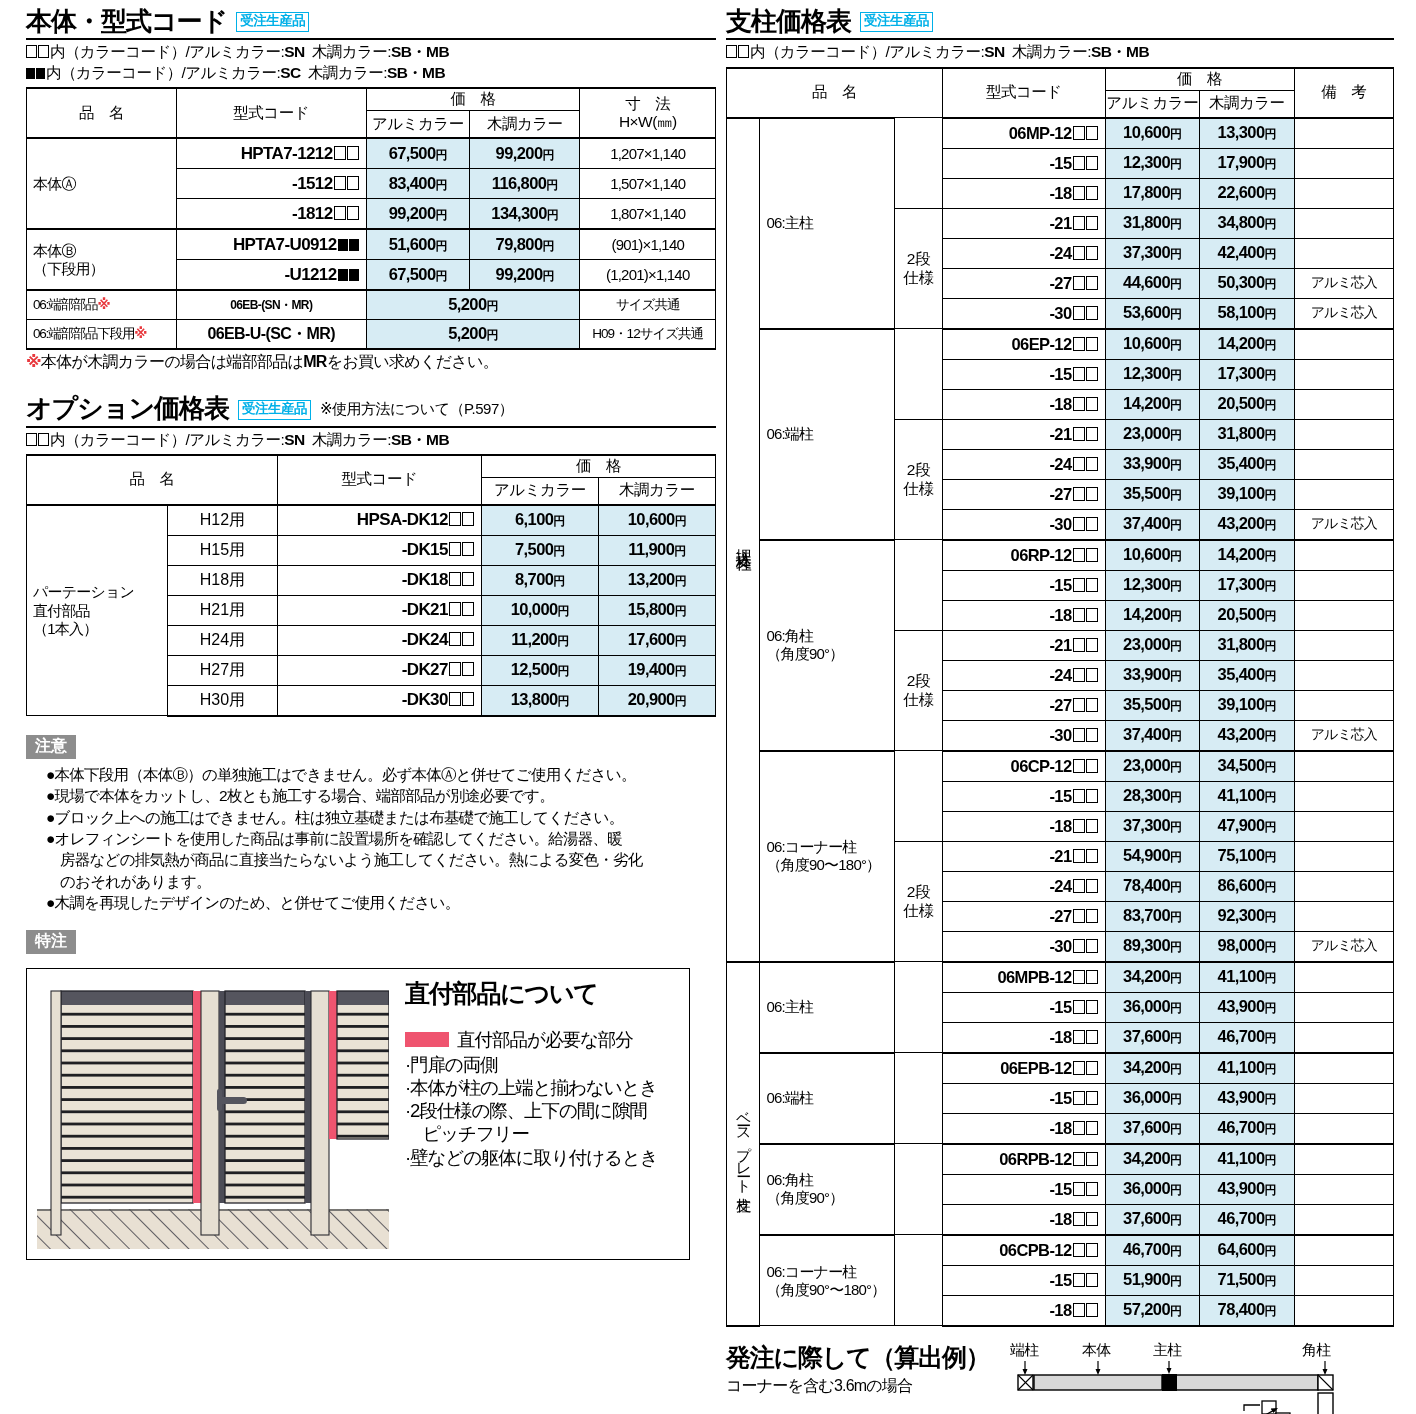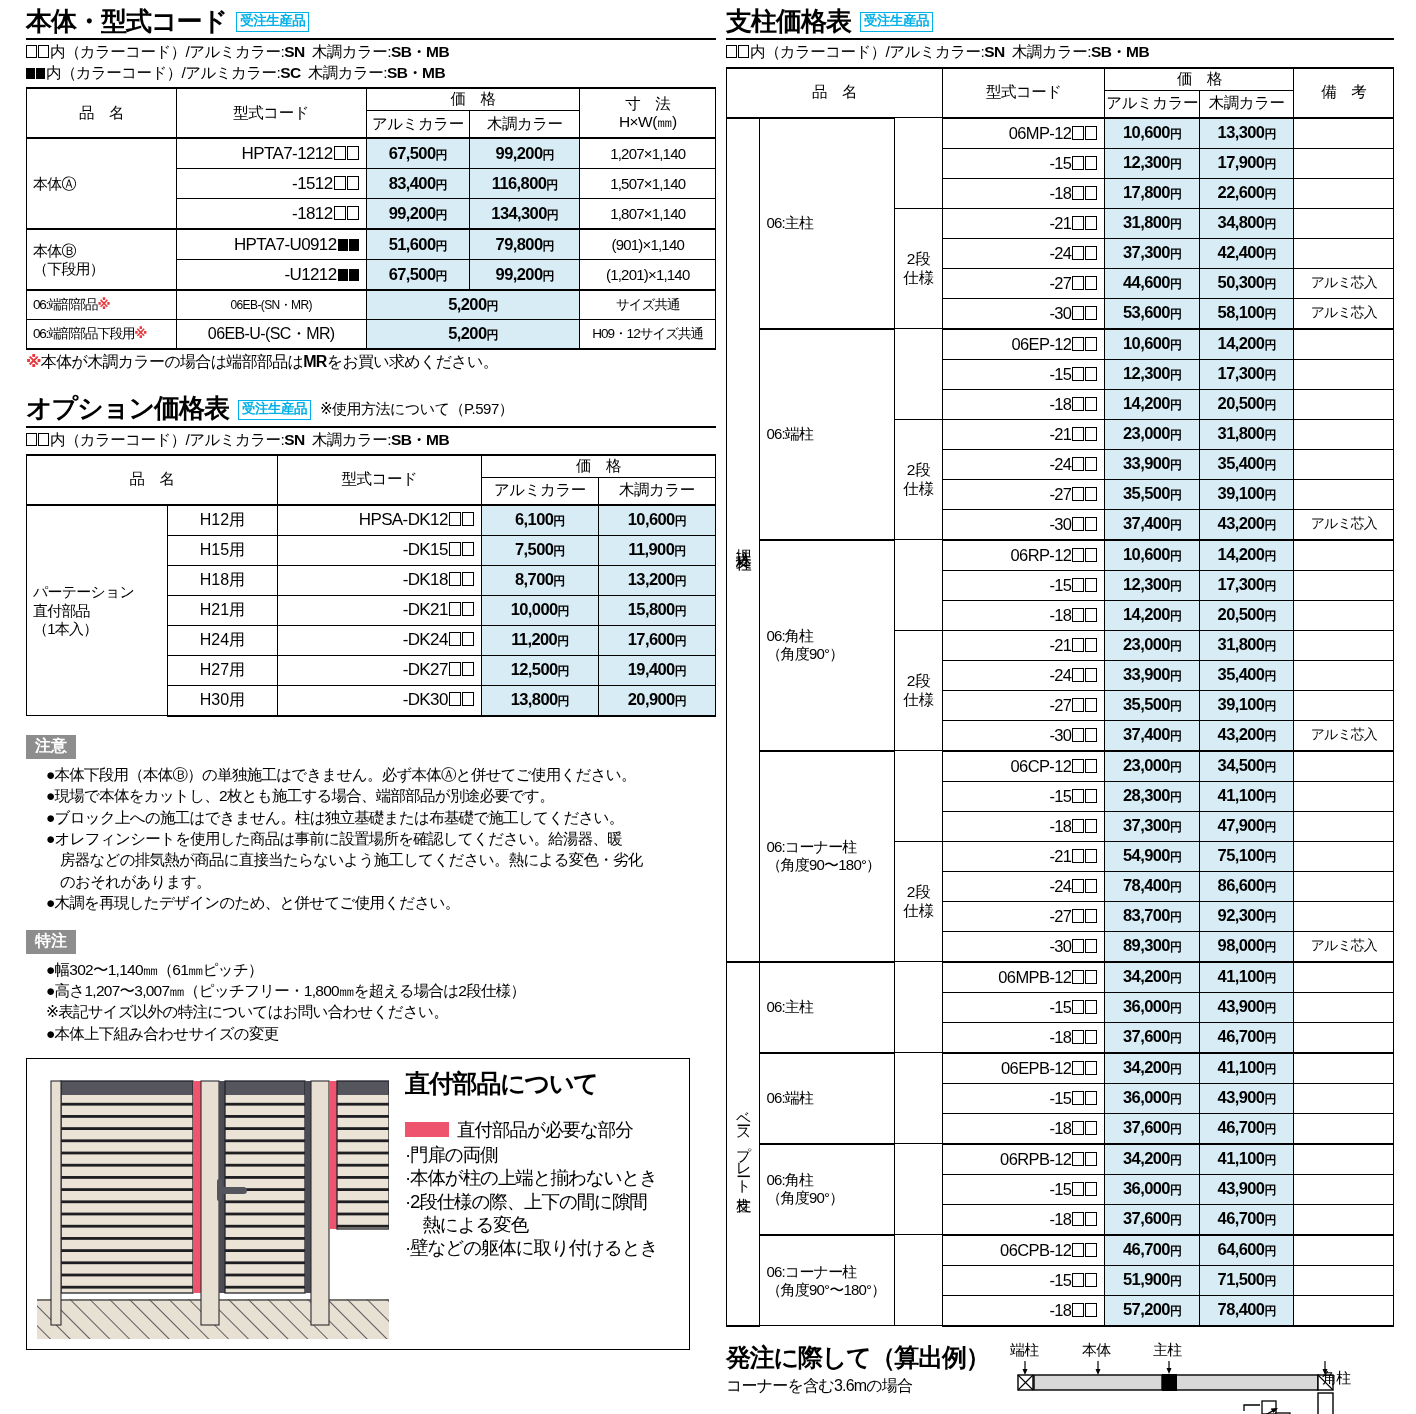--- a/index.html
+++ b/index.html
@@ -40,21 +40,21 @@
   .colorcode b{font-weight:bold;}
   .sq-open{display:inline-block;width:9px;height:11px;border:1.2px solid #000;margin-right:1px;vertical-align:-1px;}
   .sq-fill{display:inline-block;width:9px;height:11px;background:#000;margin-right:1px;vertical-align:-1px;}
 
   
   table{border-collapse:collapse;width:100%;font-size:15px;}
   table td,table th{border:1px solid #000;padding:0;text-align:center;vertical-align:middle;font-weight:normal;}
   .t-head td{font-size:15.5px;letter-spacing:-0.5px;}
   .price{background:#d7ecf4;font-weight:bold;font-size:16.5px;letter-spacing:-0.6px;}
   .price .yen{font-size:12px;font-weight:bold;}
-  .code{font-weight:normal;font-size:17px;text-align:right;padding-right:7px;letter-spacing:-0.6px;}
+  .code{font-weight:bold;font-size:17px;text-align:right;padding-right:7px;letter-spacing:-0.6px;}
   .code .sqb{display:inline-block;width:10px;height:12px;border:1.3px solid #000;vertical-align:-1px;margin-left:1px;}
   .code .sqk{display:inline-block;width:10px;height:12px;background:#000;vertical-align:-1px;margin-left:1px;}
   .nm{text-align:left;padding-left:6px;font-size:15px;letter-spacing:-0.8px;}
   .dim{font-size:15px;letter-spacing:-0.8px;}
 
   .redstar{color:#e8393e;font-weight:bold;}
   .footnote{font-size:16px;letter-spacing:-0.7px;margin-top:2px;}
 
   
   .note-tag{
@@ -236,26 +236,20 @@
           <div>●ブロック上への施工はできません。柱は独立基礎または布基礎で施工してください。</div>
           <div>●オレフィンシートを使用した商品は事前に設置場所を確認してください。給湯器、暖</div>
           <div class="ind">房器などの排気熱が商品に直接当たらないよう施工してください。熱による変色・劣化</div>
           <div class="ind">のおそれがあります。</div>
           <div>●木調を再現したデザインのため、と併せてご使用ください。</div>
         </div>
     </div>
 
     <div style="margin-top:16px;">
       <span class="note-tag">特注</span>
-      <div class="note-list" id="special-list">
-          <div>●幅302〜1,140㎜（61㎜ピッチ）</div>
-          <div>●高さ1,207〜3,007㎜（ピッチフリー・1,800㎜を超える場合は2段仕様）</div>
-          <div>※表記サイズ以外の特注についてはお問い合わせください。</div>
-          <div>●本体上下組み合わせサイズの変更</div>
-        </div>
     </div>
 
     <div class="illu-box" style="margin-top:14px;">
       <div class="illu-left">
         <svg width="352" height="270" viewBox="0 0 352 270">
           <defs>
             <pattern id="hatch" width="14" height="14" patternUnits="userSpaceOnUse" patternTransform="rotate(-45)">
               <rect width="14" height="14" fill="#e8e0d3"></rect>
               <line x1="0" y1="0" x2="0" y2="14" stroke="#3a3a44" stroke-width="1.6"></line>
             </pattern>
@@ -298,21 +292,21 @@
       <div class="illu-right">
         <div class="illu-title">直付部品について</div>
         <div class="legend-row">
           <span class="legend-sw"></span>
           <span class="legend-tx">直付部品が必要な部分</span>
         </div>
         <div class="illu-list" id="illu-list">
             <div>·門扉の両側</div>
             <div>·本体が柱の上端と揃わないとき</div>
             <div>·2段仕様の際、上下の間に隙間</div>
-            <div>　熱による変色</div>
+            <div>　ピッチフリー</div>
             <div>·壁などの躯体に取り付けるとき</div>
           </div>
       </div>
     </div>
   </div>
 
   <div class="col-right">
 
     <div class="sec-title-row">
       <span class="sec-title">支柱価格表</span>
@@ -644,21 +638,21 @@
           <line x1="225" y1="88" x2="264" y2="66" stroke="#000" stroke-width="1.3"></line>
           <polygon points="266,65 258.5,65.5 261.5,70" fill="#000"></polygon>
           <line x1="130" y1="89" x2="226" y2="89" stroke="#000" stroke-width="1.3"></line>
 
           <path d="M126 104 L121 104 L121 116 L118 118 L121 120 L121 132 L126 132" fill="none" stroke="#000" stroke-width="1.3"></path>
         </svg>
 
         <div class="dlabel" style="left:-2px;top:-2px;">端柱</div>
         <div class="dlabel" style="left:70px;top:-2px;">本体</div>
         <div class="dlabel" style="left:141px;top:-2px;">主柱</div>
-        <div class="dlabel" style="left:310px;top:-2px;margin-top:28px;">角柱</div>
+        <div class="dlabel" style="left:290px;top:-2px;">角柱</div>
         <div class="dlabel" style="left:133px;top:70px;">コーナー柱</div>
         
         
         
       </div>
     </div>
   </div>
 </div>
 
 </body></html>

